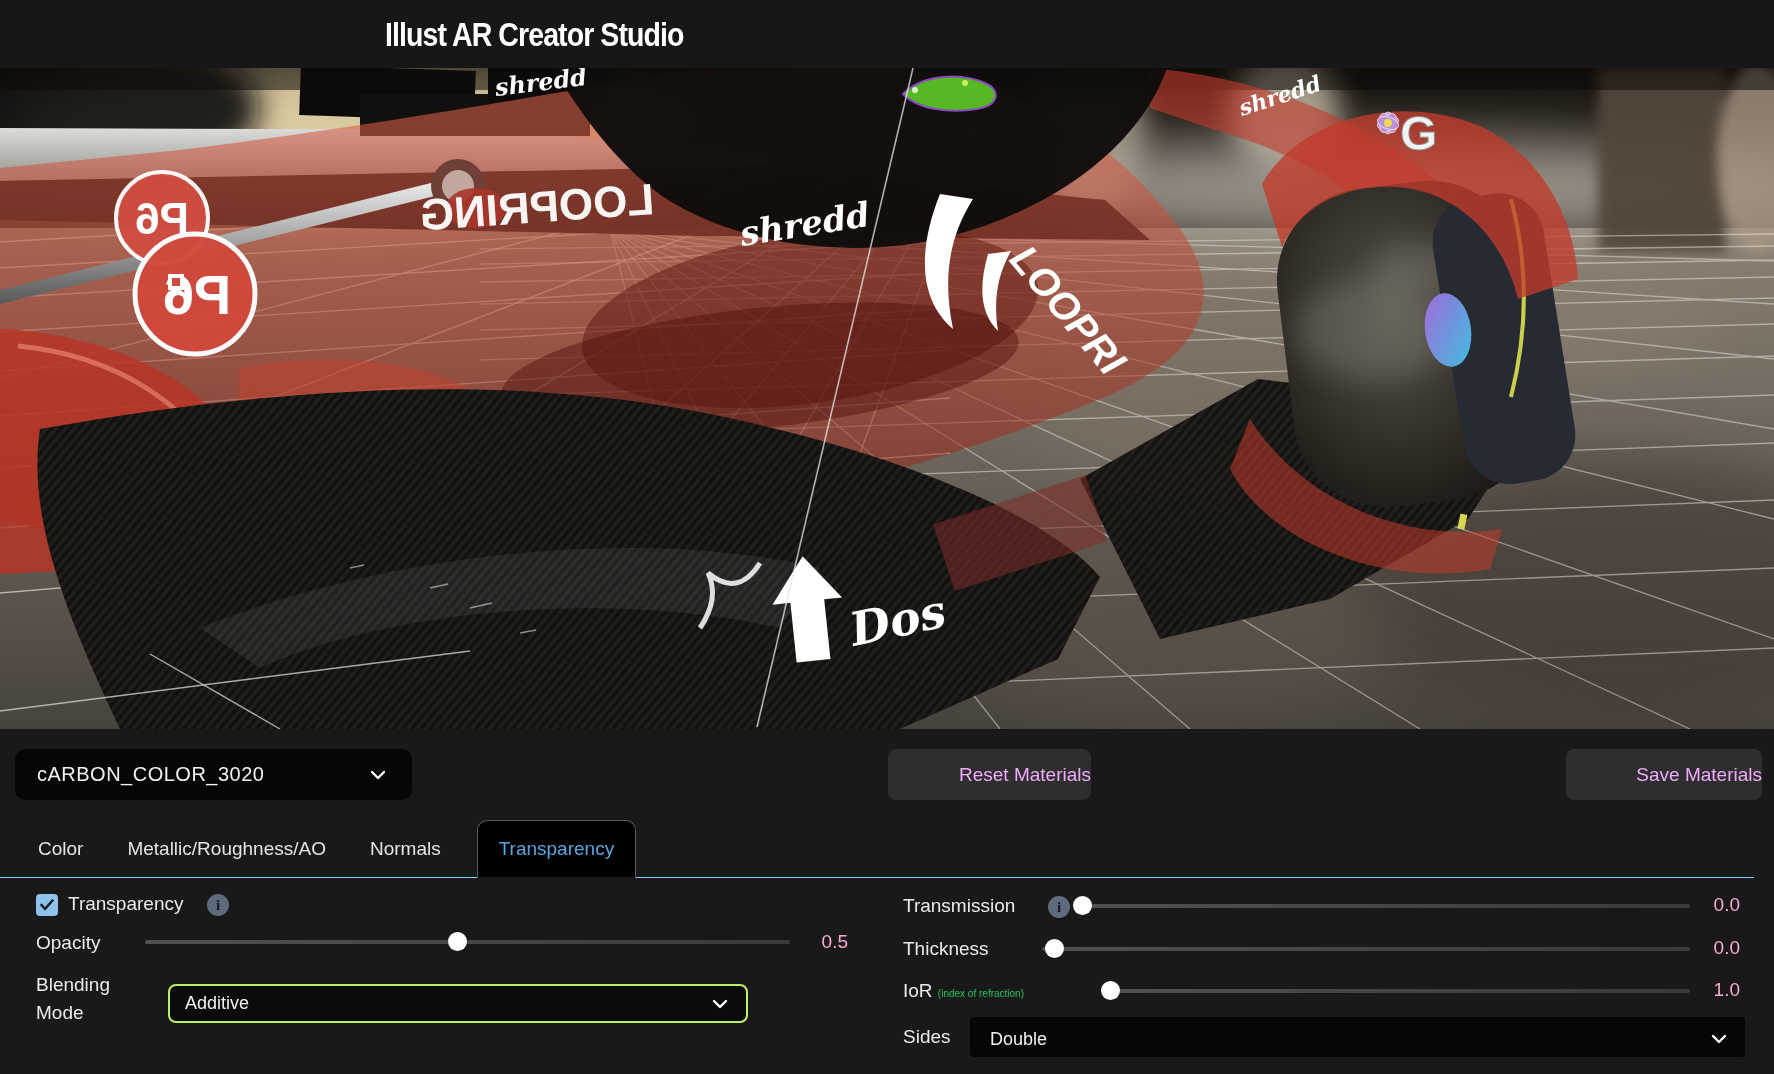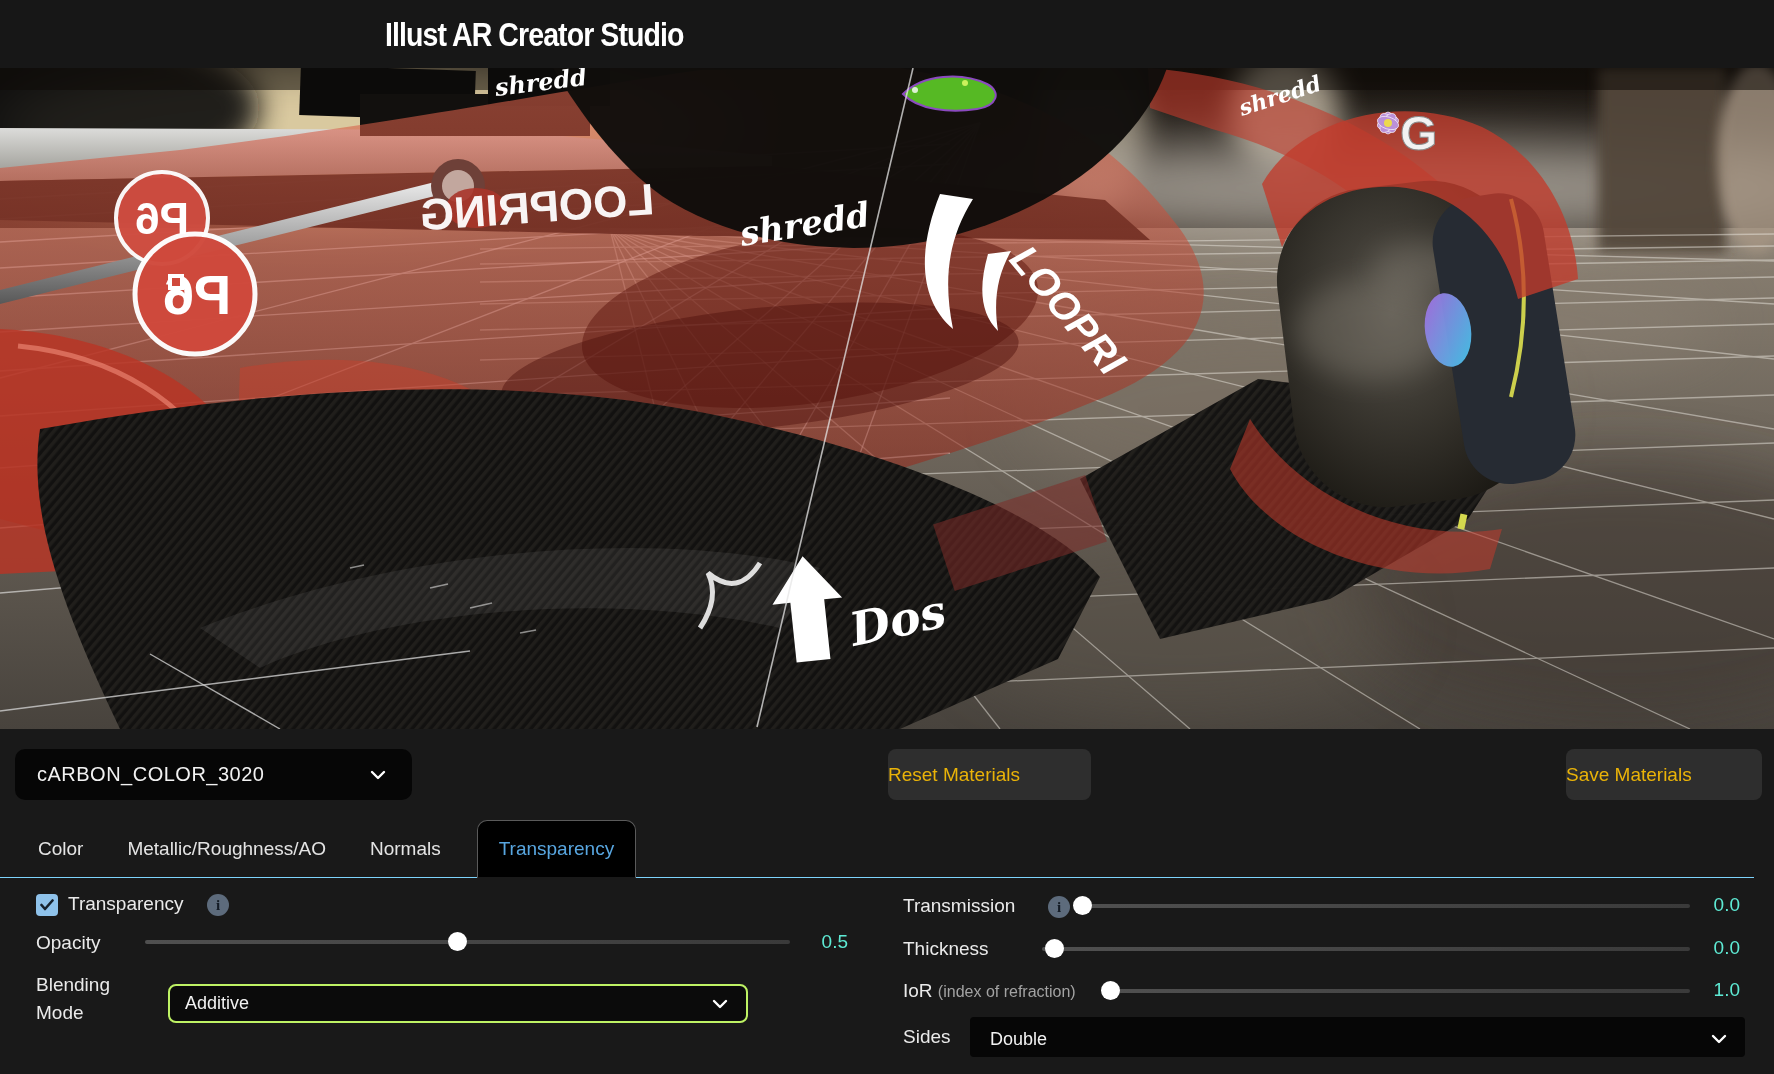--- a/index.html
+++ b/index.html
@@ -14,22 +14,22 @@
     position:absolute; left:385px; top:16px; font-size:31px; font-weight:700;
     color:#fff; letter-spacing:-1px; transform:scale(.92,1.08); transform-origin:left top;
   }
   
   #viewport { position:absolute; left:0; top:68px; width:1774px; height:661px; background:#2b251f; }
   #viewport svg { display:block; }
   
   #panel { position:absolute; left:0; top:729px; width:1774px; height:345px; background:#191919; }
   .btn {
     position:absolute; height:51px; background:#2e2e2e; border:none; border-radius:8px;
-    color:#eab308; font-size:19px; font-family:"Liberation Sans", sans-serif; cursor:pointer;
-    display:flex; align-items:center; justify-content:flex-start;
+    color:#f0abfc; font-size:19px; font-family:"Liberation Sans", sans-serif; cursor:pointer;
+    display:flex; align-items:center; justify-content:flex-end;
   }
   .select {
     position:absolute; background:#060606; border-radius:10px; display:flex; align-items:center;
     color:#f2f2f2; cursor:pointer;gap:36px;
   }
   .select .sel-label { flex:1; }
   .chev { width:16px; height:10px; flex:0 0 auto; }
   
   #material-select { left:15px; top:20px; width:397px; height:51px; padding:0 26px 0 22px; font-size:20px; letter-spacing:.5px; }
   
@@ -40,21 +40,21 @@
   .tab {
     display:flex; align-items:center; padding:0 22px; font-size:19px; color:#e4e4e4; cursor:pointer;
   }
   .tab.active {
     margin-left:14px; margin-bottom:-1px; color:#58a6e0;
     border:1px solid #5a5a5a; border-bottom:1px solid #191919;
     border-radius:10px 10px 0 0; background:#000000; padding:0 21px;
   }
   
   .ctl-label { position:absolute; font-size:19px; color:#eaeaea; }
-  .ctl-value { position:absolute; font-size:19px; color:#5eead4; text-align:right; }
+  .ctl-value { position:absolute; font-size:19px; color:#f9a8d4; text-align:right; }
   .checkbox {
     position:absolute; width:22px; height:22px; border-radius:4px; background:#8fc2ea; cursor:pointer;
     display:flex; align-items:center; justify-content:center;
   }
   .info {
     position:absolute; width:22px; height:22px; border-radius:50%; background:#5d6b7c; cursor:pointer;
     color:#141c26; font-size:15px; font-weight:700; font-family:"Liberation Serif", serif;
     display:flex; align-items:center; justify-content:center;
   }
   .slider { position:absolute; height:19px; cursor:pointer; }
@@ -346,21 +346,21 @@
 
     <div class="ctl-label" style="left:903px; top:209px;">Thickness</div>
     <div class="slider" style="left:1042px; top:210px; width:648px;">
       <div class="track"></div>
       <div class="thumb" style="left: calc(2% - 9.5px);"></div>
     </div>
     <div class="ctl-value" style="left:1690px; top:208px; width:50px;">0.0</div>
 
     <div class="ctl-label" style="left:903px; top:251px;">
       <span>IoR</span>
-      <span style="font-size:16px; color:#a3a3a3;">(index of refraction)</span>
+      <span style="font-size:10px; color:#22c55e;">(index of refraction)</span>
     </div>
     <div class="slider" style="left:1110px; top:252px; width:580px;">
       <div class="track"></div>
       <div class="thumb" style="left: calc(0% - 9.5px);"></div>
     </div>
     <div class="ctl-value" style="left:1690px; top:250px; width:50px;">1.0</div>
 
     <div class="ctl-label" style="left:903px; top:297px;">Sides</div>
     <div id="sides-select" class="select">
       <span class="sel-label">Double</span>

